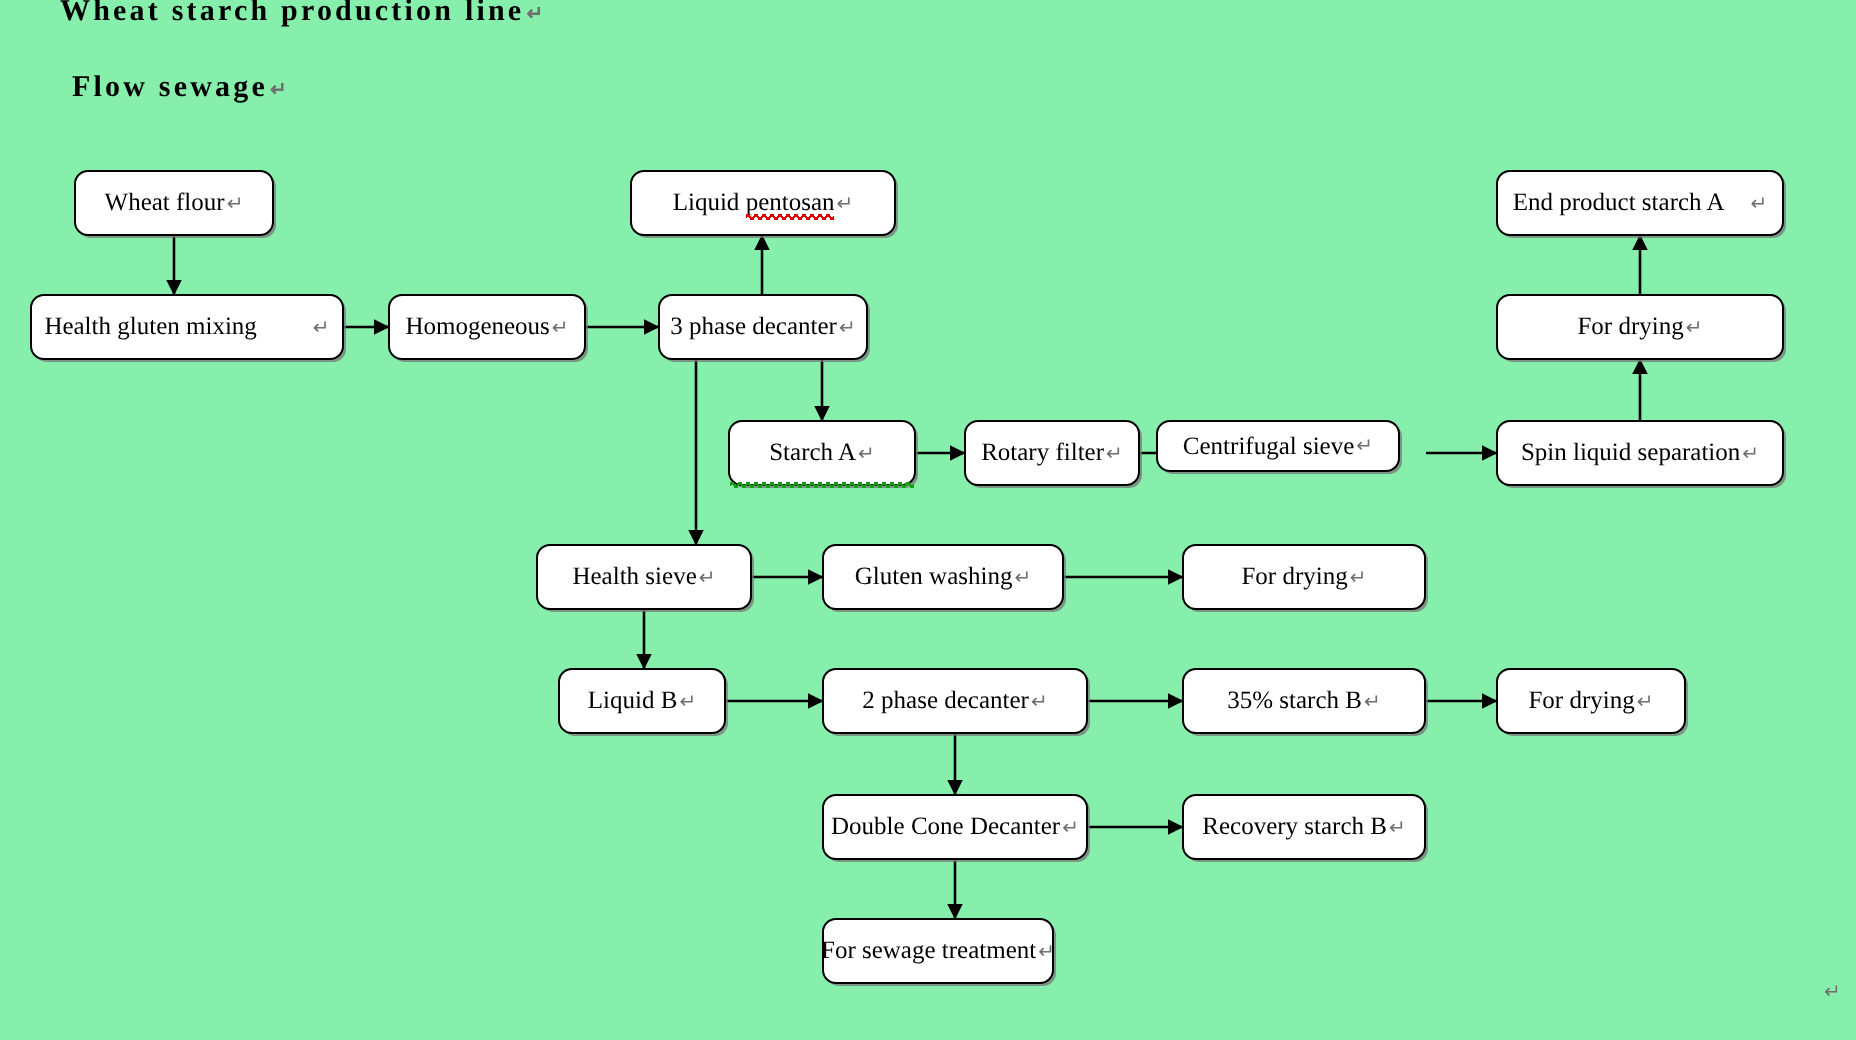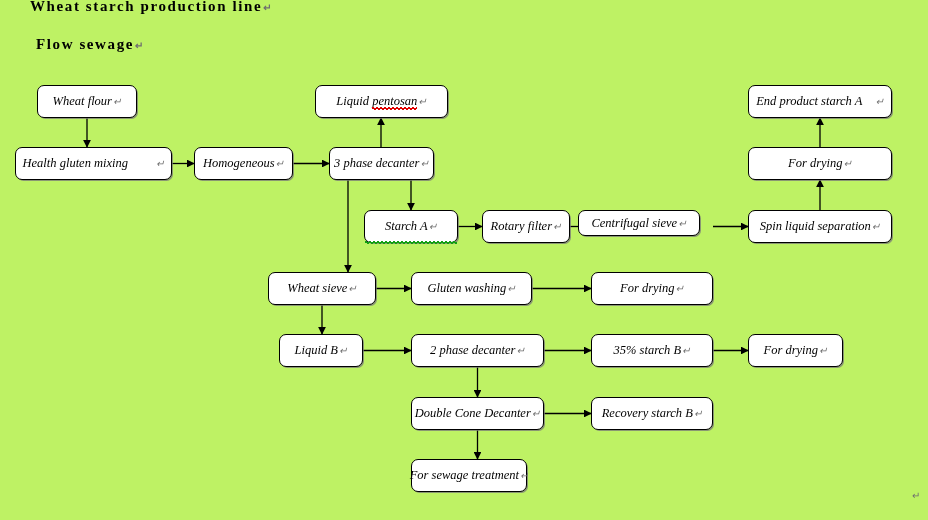--- a/index.html
+++ b/index.html
@@ -4,21 +4,21 @@
 <style>
   html, body {
     margin: 0;
     padding: 0;
     background: #ffffff;
   }
   #page {
     position: relative;
     width: 928px;
     height: 520px;
-    background: #bef264;
+    background: #86efac;
     overflow: hidden;
     font-family: "Liberation Serif", "DejaVu Serif", serif;
   }
   .heading {
     position: absolute;
     font-family: "Liberation Serif", "DejaVu Serif", serif;
     font-weight: bold;
     color: #000000;
     white-space: nowrap;
     letter-spacing: 1.6px;
@@ -48,21 +48,20 @@
     border: 1px solid #000000;
     border-radius: 7px;
     background: #ffffff;
     display: flex;
     align-items: center;
     justify-content: center;
     font-size: 12.5px;
     color: #000000;
     white-space: nowrap;
     box-shadow: 1.5px 1.5px 0 -0.5px rgba(120,120,120,0.75);
-    font-style: italic;
   }
   .node .lbl { display: inline-block; }
 
   .sp-red  { text-decoration: none; position: relative; }
   .sp-red::after, .sp-green::after {
     content: "";
     position: absolute;
     left: 0; right: 0; bottom: -2px;
     height: 3px;
     background-repeat: repeat-x;
@@ -169,21 +168,21 @@
       </div>
       <div class="node" style="left: 748px; top: 147px; width: 144px; height: 33px;">
         <span class="lbl">For drying</span>
         <span class="pilcrow">↵</span>
       </div>
       <div class="node" style="left: 748px; top: 85px; width: 144px; height: 33px; gap: 12px;">
         <span class="lbl">End product starch A</span>
         <span class="pilcrow">↵</span>
       </div>
       <div class="node" style="left: 268px; top: 272px; width: 108px; height: 33px;">
-        <span class="lbl">Wheat sieve</span>
+        <span class="lbl">Health sieve</span>
         <span class="pilcrow">↵</span>
       </div>
       <div class="node" style="left: 411px; top: 272px; width: 121px; height: 33px;">
         <span class="lbl">Gluten washing</span>
         <span class="pilcrow">↵</span>
       </div>
       <div class="node" style="left: 591px; top: 272px; width: 122px; height: 33px;">
         <span class="lbl">For drying</span>
         <span class="pilcrow">↵</span>
       </div>

